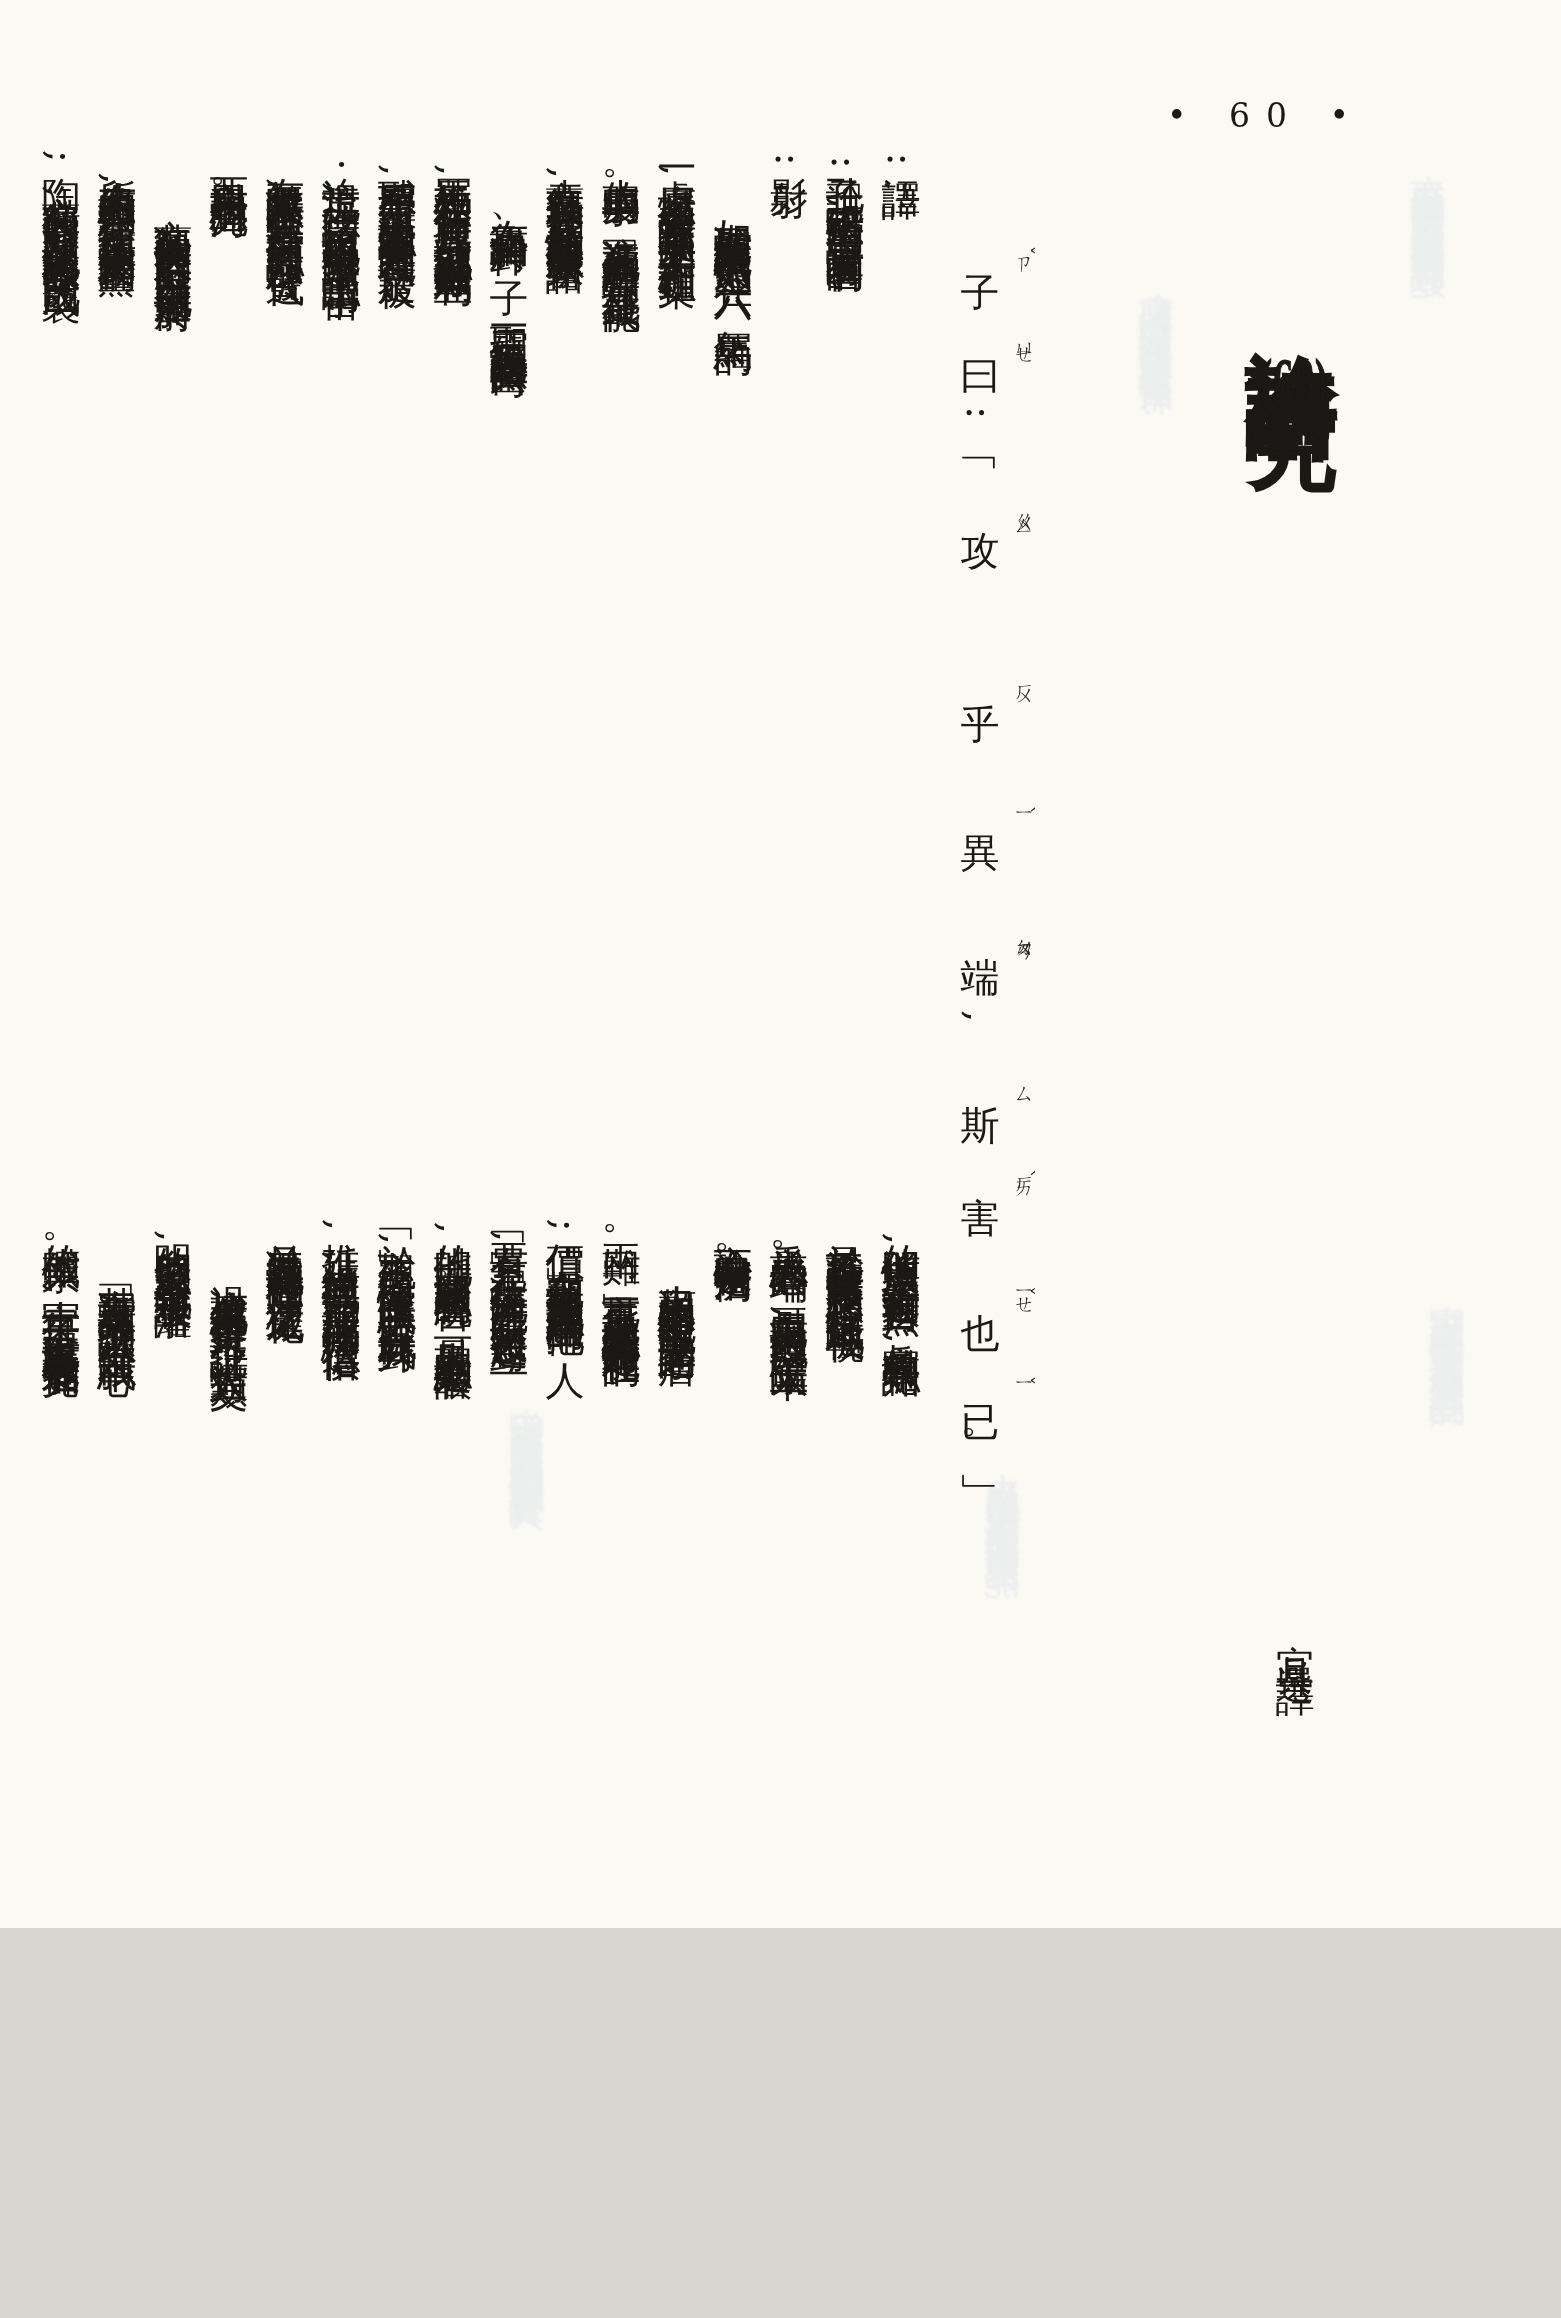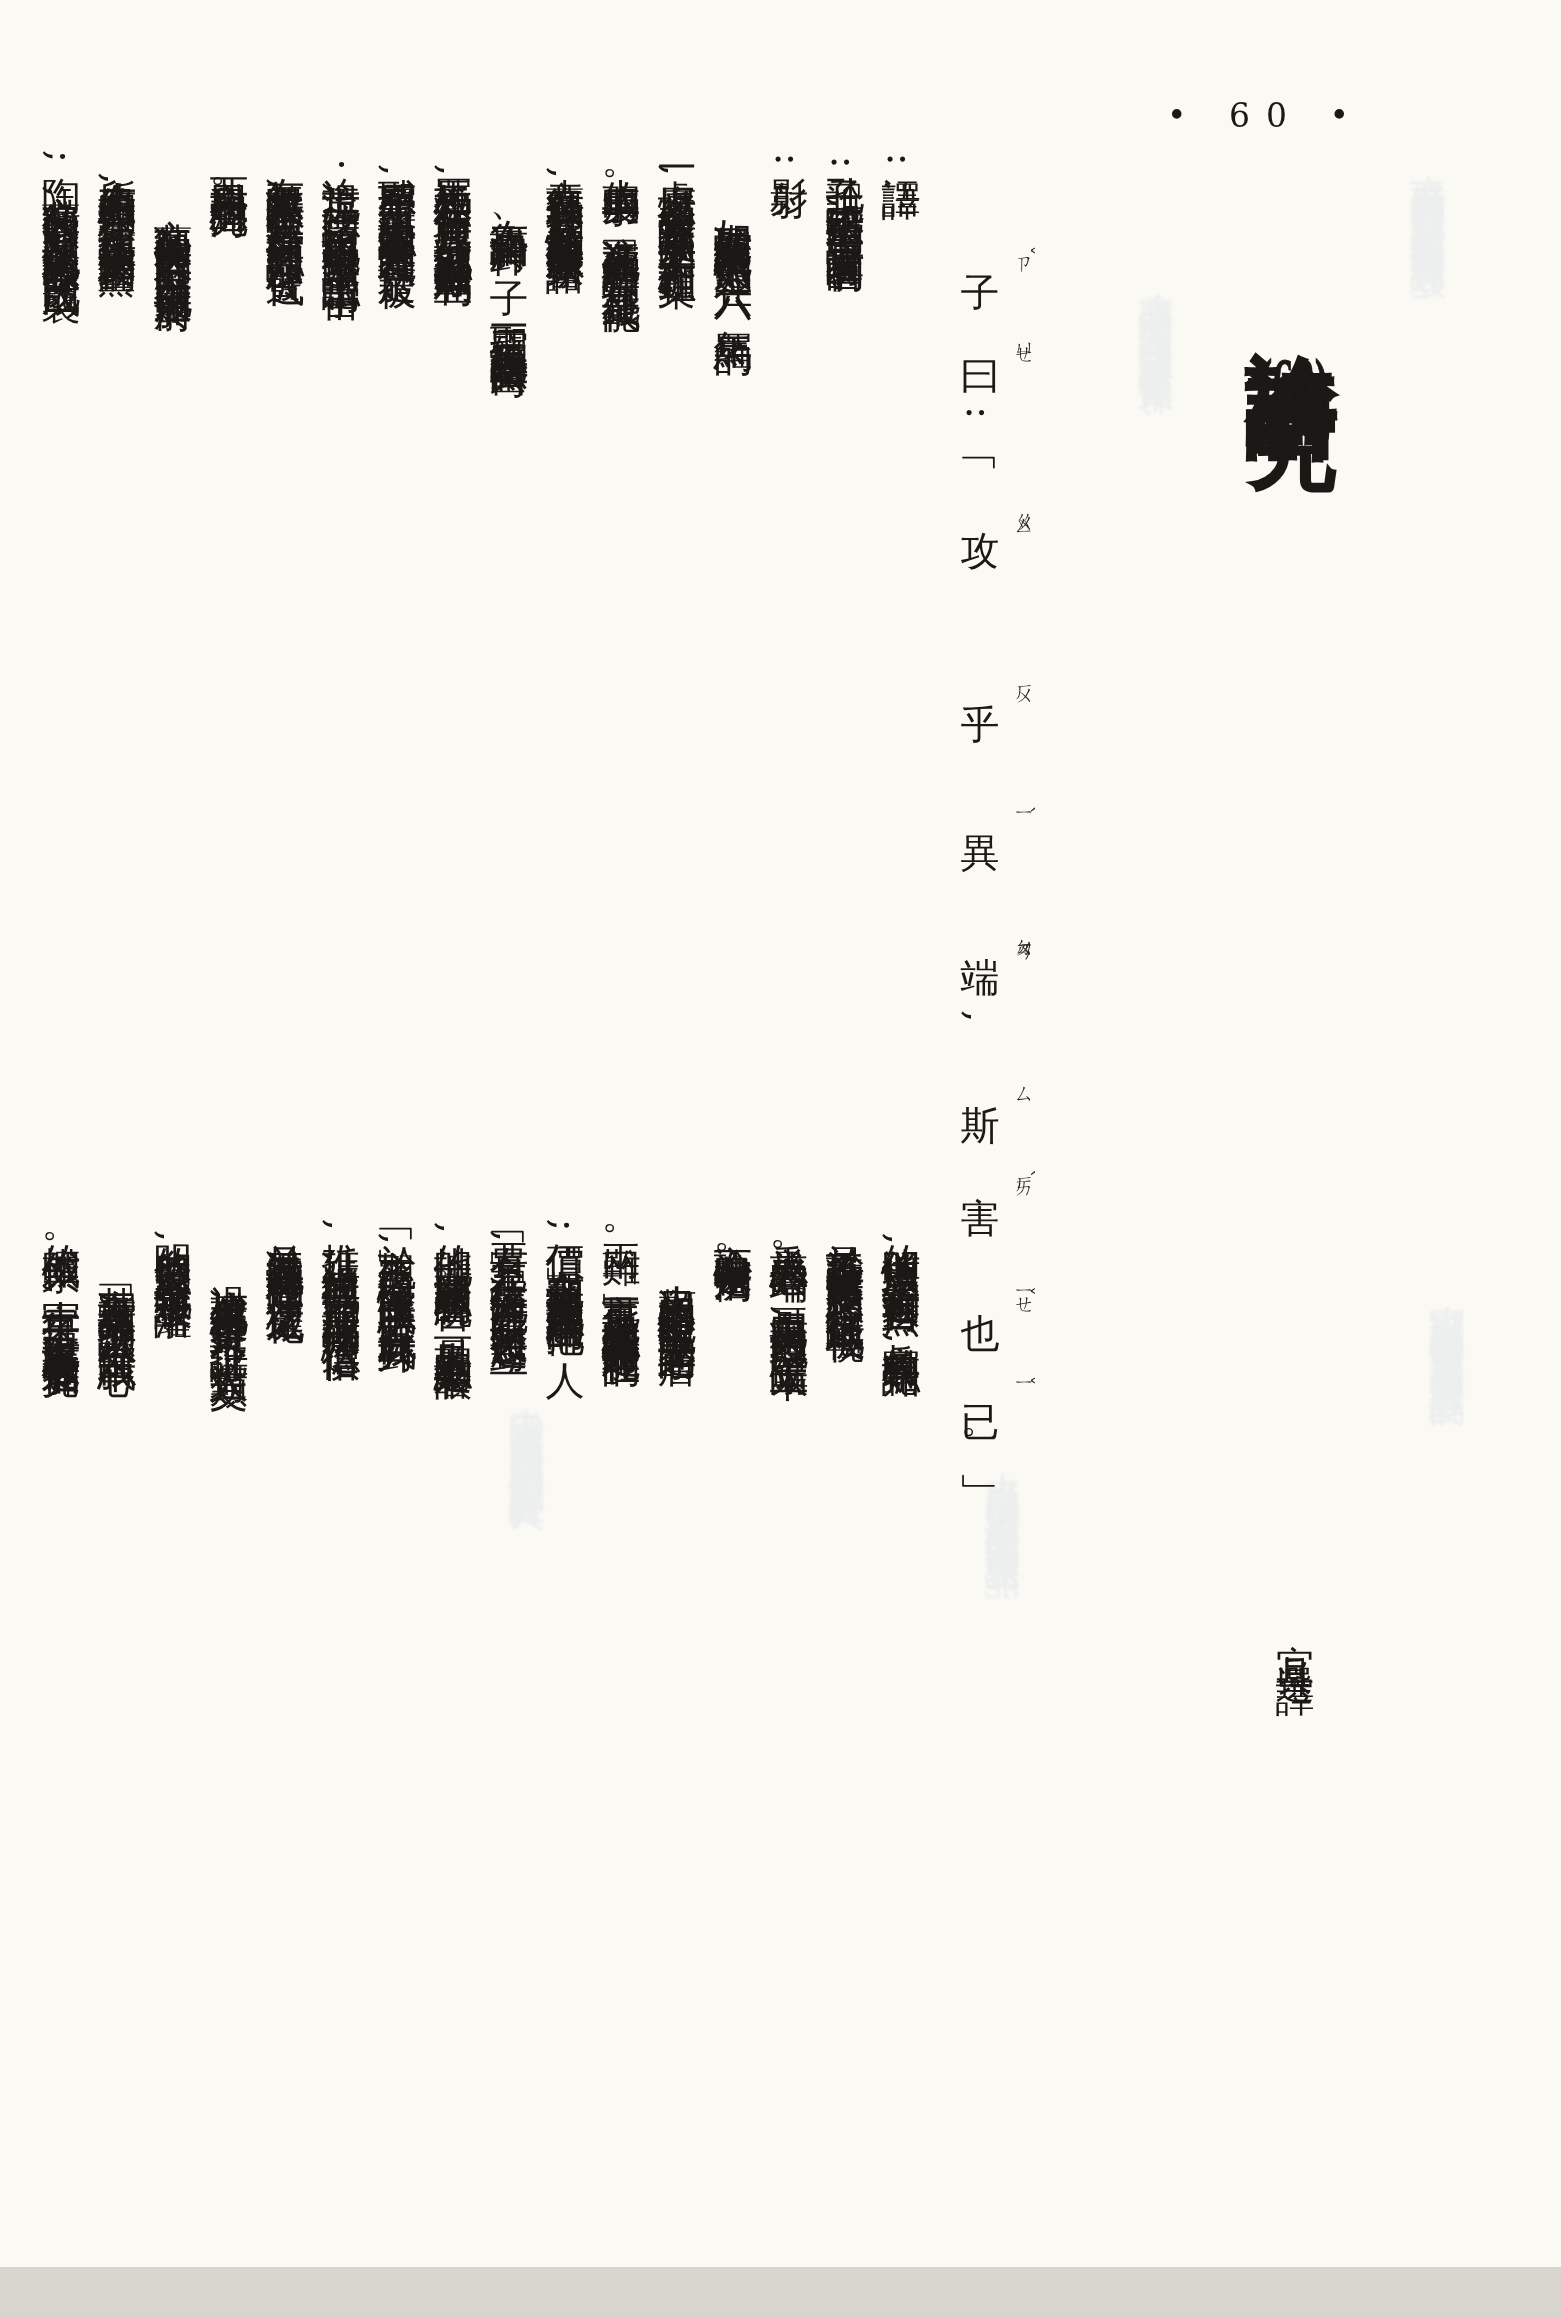--- a/index.html
+++ b/index.html
@@ -1,17 +1,17 @@
 <!DOCTYPE html>
 <html style="font-size:9.8px"><head>
 <meta charset="utf-8">
 <style>
   html,body{margin:0;padding:0;background:#d8d5cf;}
   .page{
-    position:relative;width:1562px;height:2267px;overflow:hidden;
+    position:relative;width:1562px;height:1928px;overflow:hidden;
     background:#faf9f4;
     font-family:"DejaVu Serif","Liberation Serif",serif;
     color:#1b1815;
   }
   
   .pagenum{
     position:absolute;top:96px;left:1167px;width:196px;
     font-size:33px;text-align:center;letter-spacing:16px;white-space:nowrap;
   }
   

